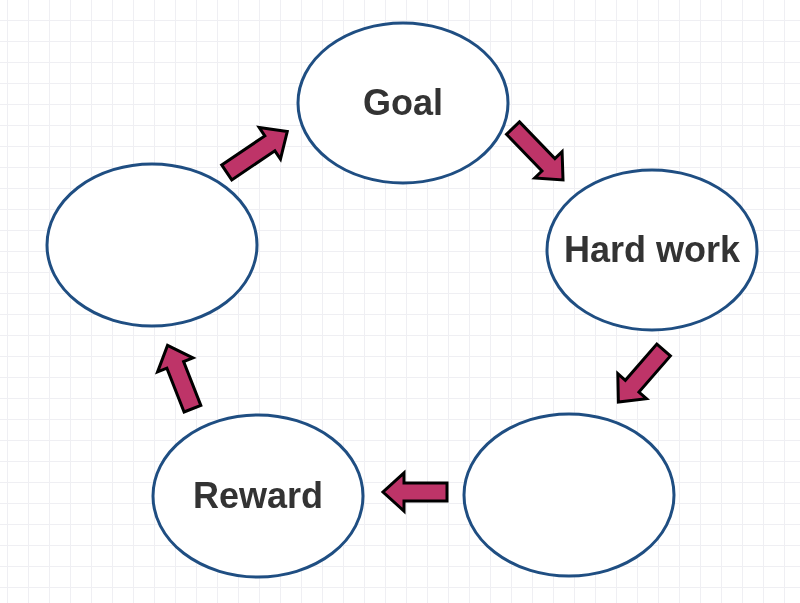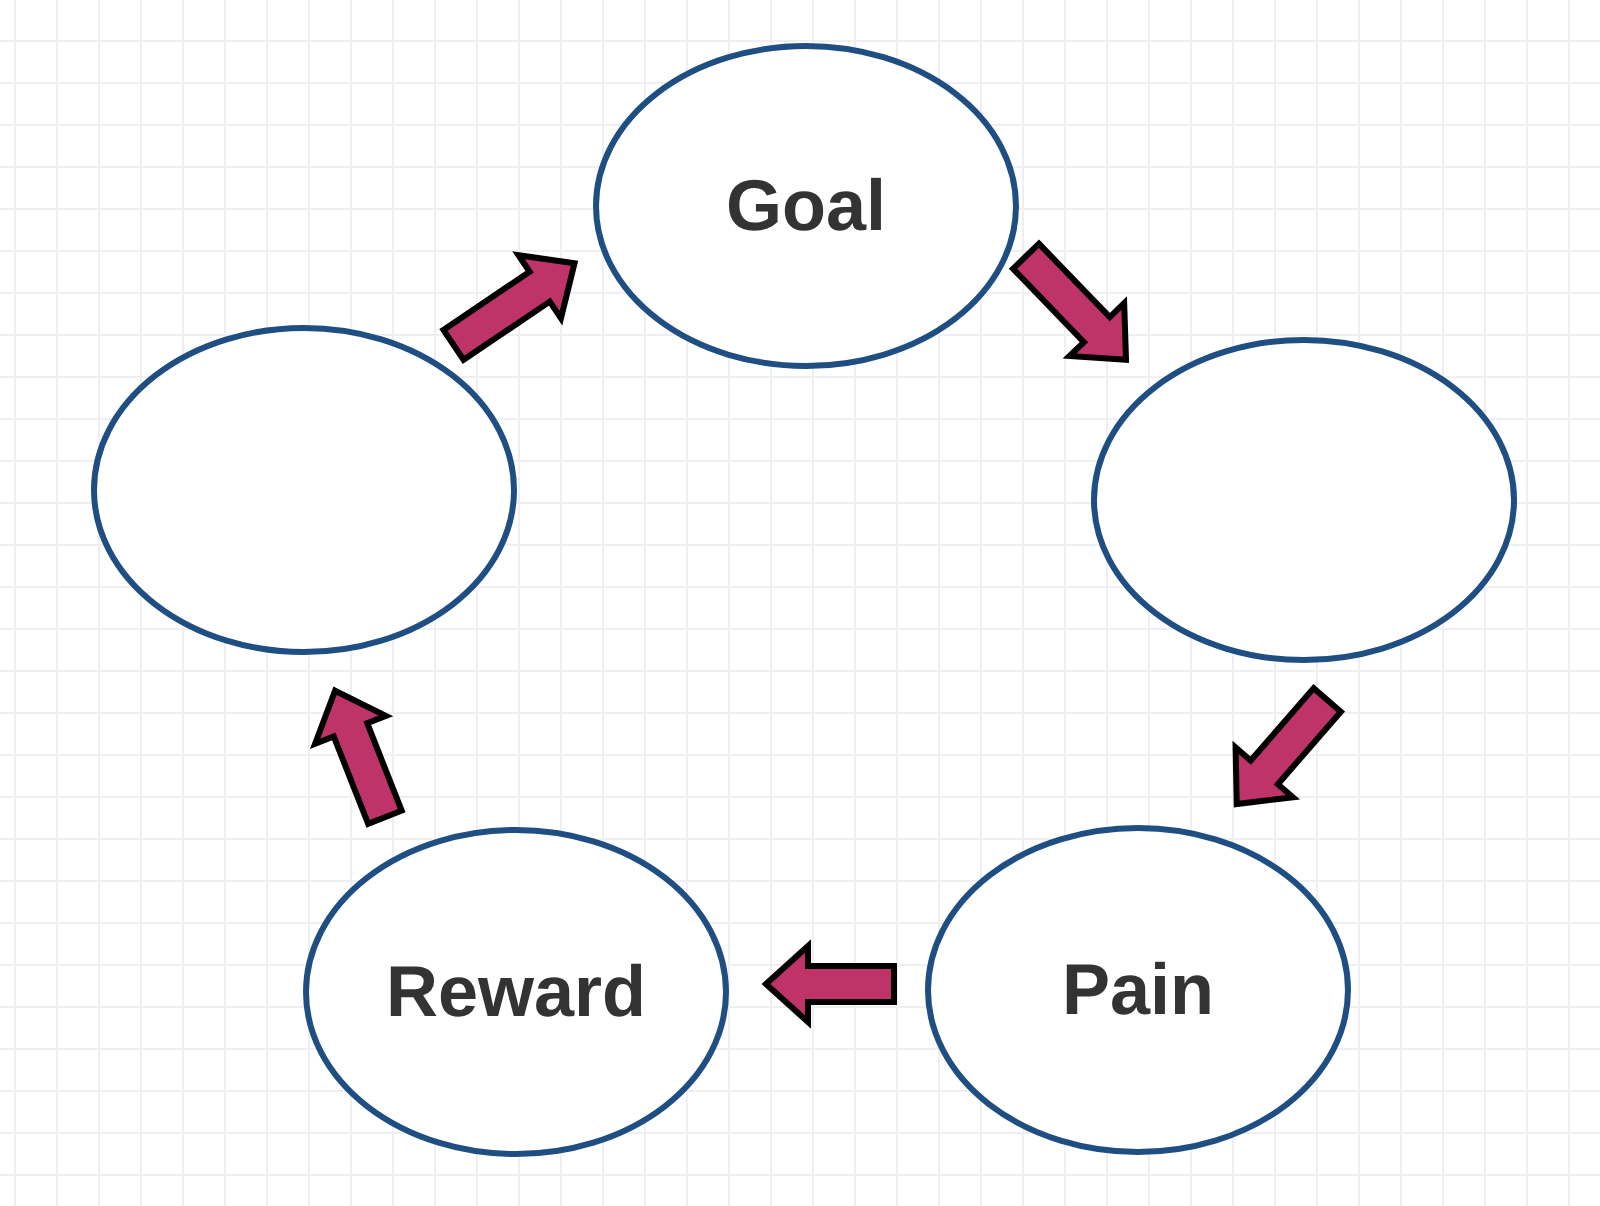--- a/index.html
+++ b/index.html
@@ -67,15 +67,15 @@
     <g id="arrows">
         <polygon points="-36.5,-9 15.5,-9 15.5,-19 36.5,0 15.5,19 15.5,9 -36.5,9" transform="translate(257,152) rotate(-34)" fill="#be3468" stroke="#000000" stroke-width="3"></polygon>
         <polygon points="-36,-9 15,-9 15,-19 36,0 15,19 15,9 -36,9" transform="translate(538,154) rotate(46)" fill="#be3468" stroke="#000000" stroke-width="3"></polygon>
         <polygon points="-34.5,-9 13.5,-9 13.5,-19 34.5,0 13.5,19 13.5,9 -34.5,9" transform="translate(641,376) rotate(131)" fill="#be3468" stroke="#000000" stroke-width="3"></polygon>
         <polygon points="-32,-9 11,-9 11,-19 32,0 11,19 11,9 -32,9" transform="translate(415,492) rotate(180)" fill="#be3468" stroke="#000000" stroke-width="3"></polygon>
         <polygon points="-34,-9 13,-9 13,-19 34,0 13,19 13,9 -34,9" transform="translate(180,377) rotate(-111.5)" fill="#be3468" stroke="#000000" stroke-width="3"></polygon>
       </g>
   </svg>
 
   <span class="node-label lbl-goal">Goal</span>
-  <span class="node-label lbl-pain">Pain</span>
+  <span class="node-label lbl-hard-work">Hard work</span>
   <span class="node-label lbl-reward">Reward</span>
 </div>
 
 </body></html>

